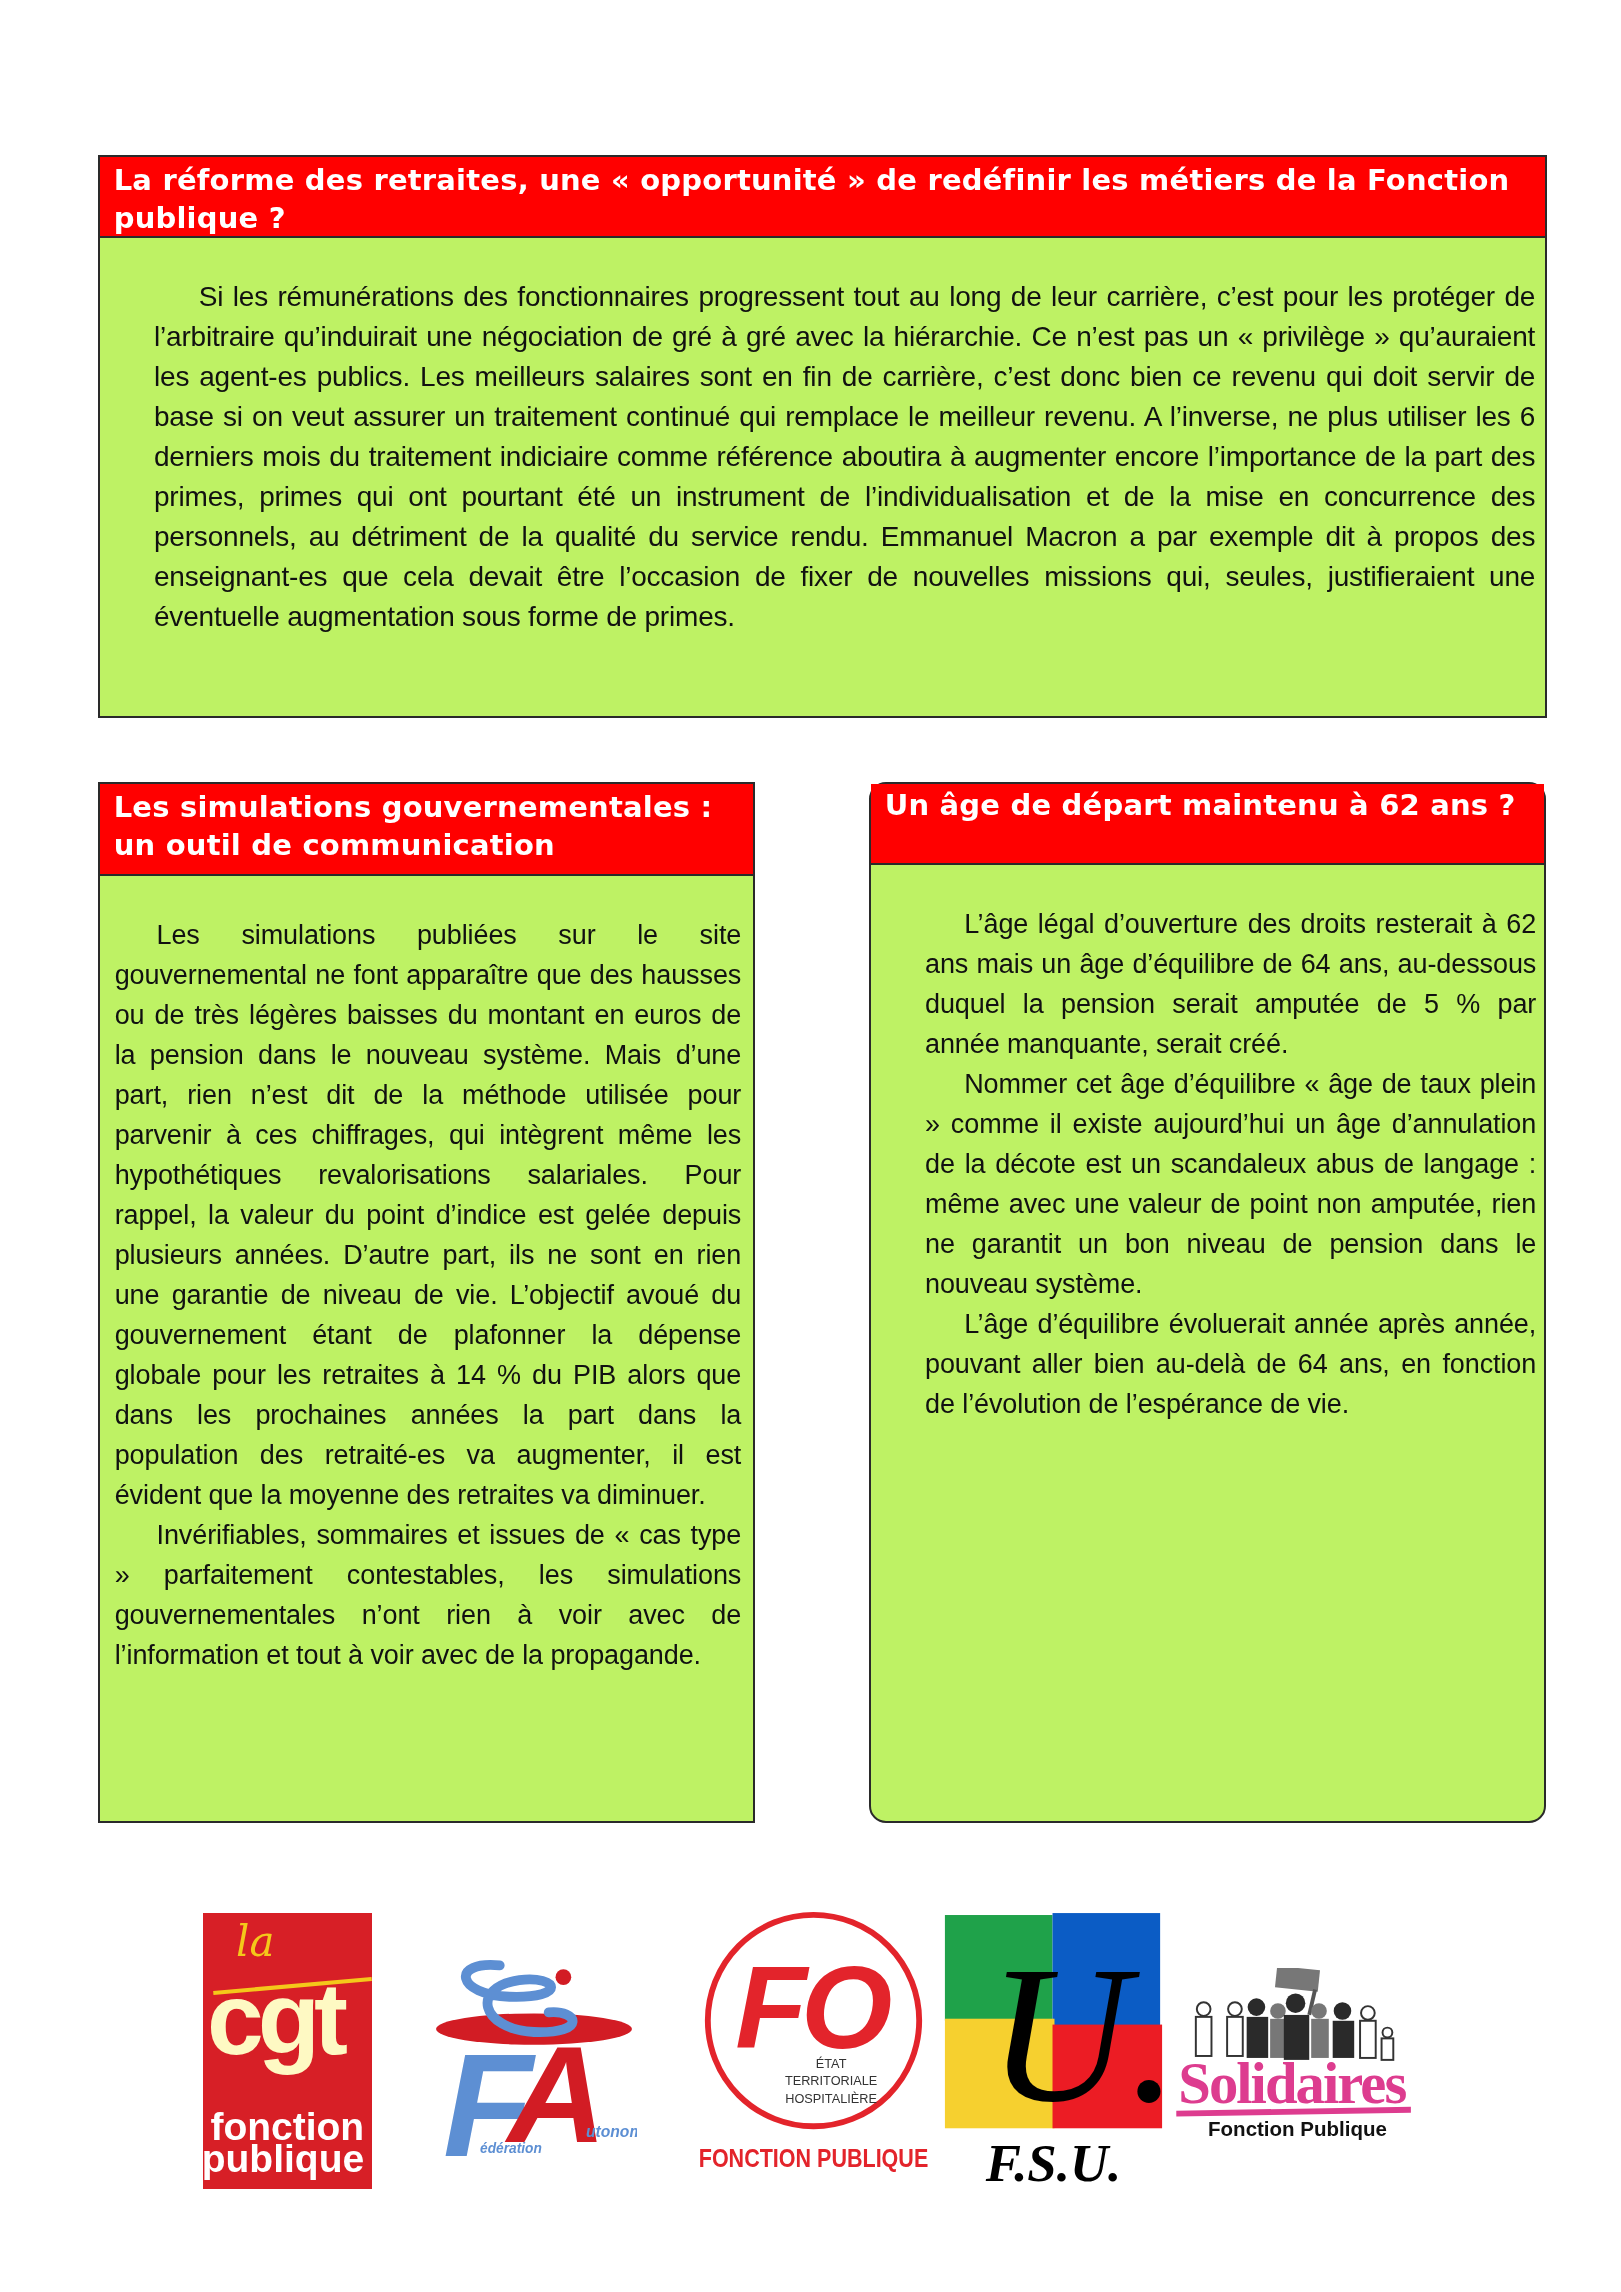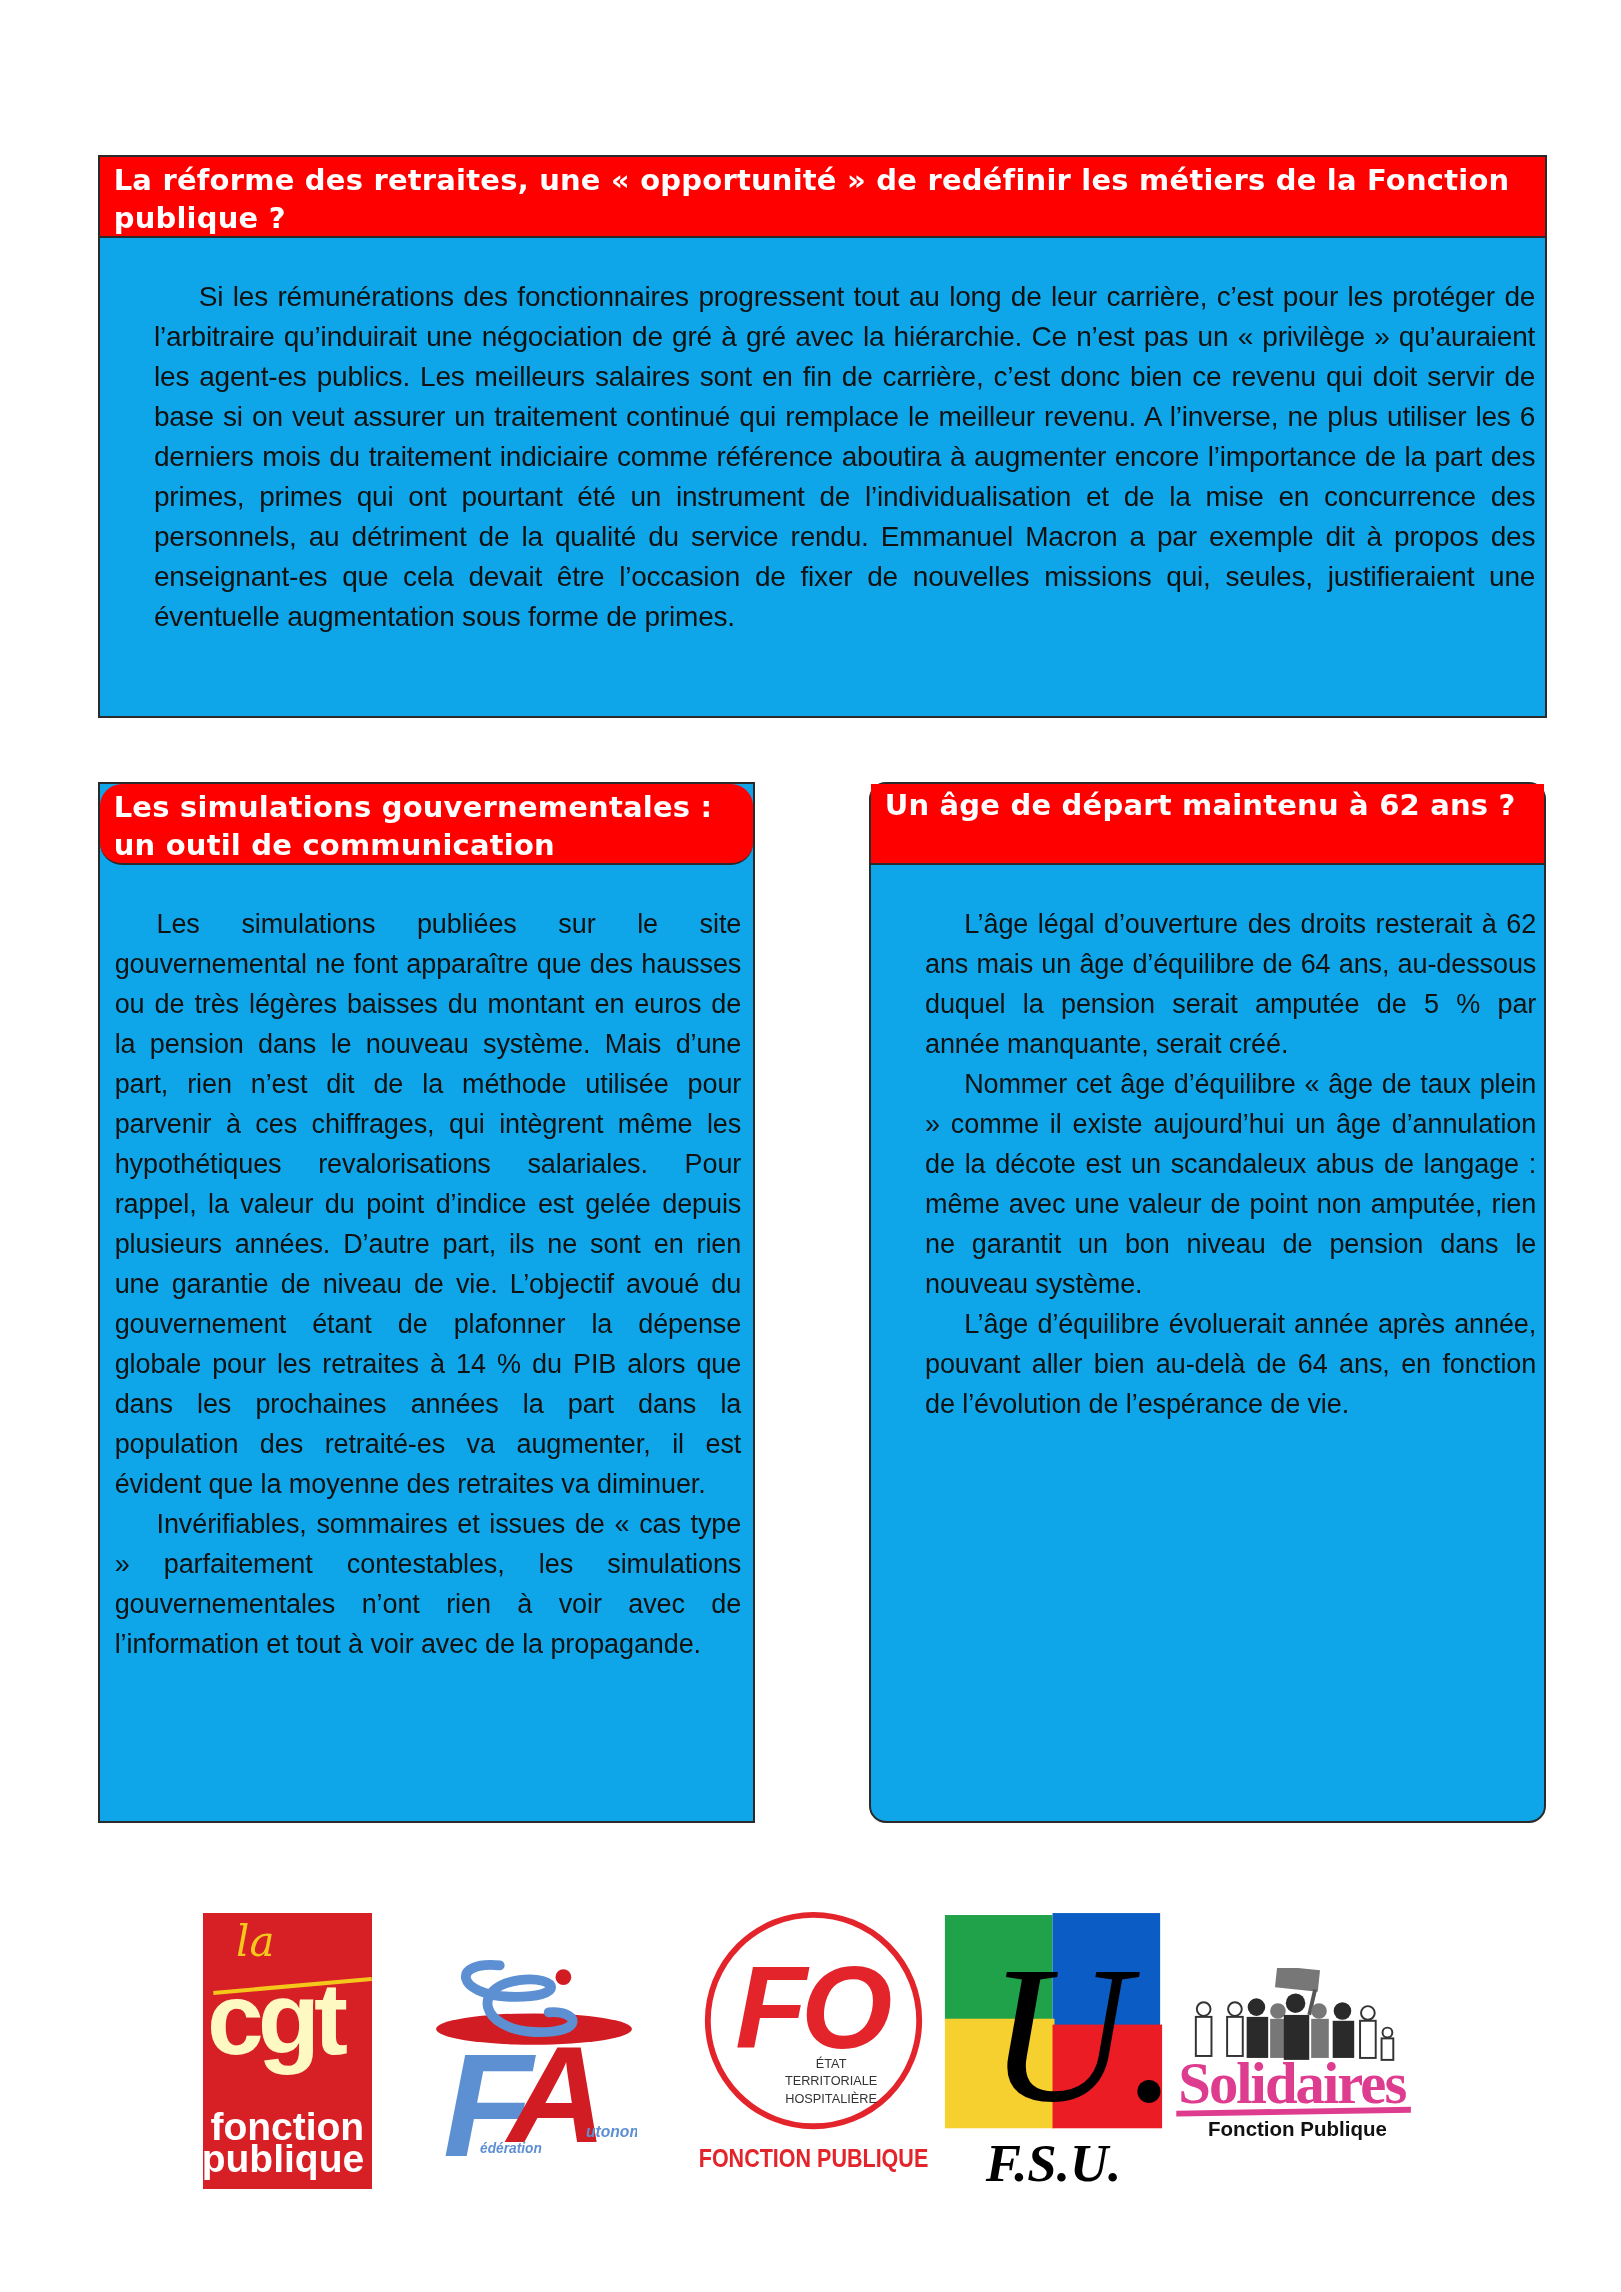--- a/index.html
+++ b/index.html
@@ -1,40 +1,40 @@
 <!DOCTYPE html>
 <html><head>
 <meta charset="utf-8">
 <style>
   * { box-sizing: border-box; margin: 0; padding: 0; }
   html, body { width: 1621px; height: 2293px; background: #ffffff; overflow: hidden; }
   body { position: relative; font-family: "Liberation Sans", sans-serif; color: #111; }
 
-  .box { position: absolute; border: 2px solid #2a2a2a; background: #0ea5e9; }
+  .box { position: absolute; border: 2px solid #2a2a2a; background: #bef264; }
   .box-header {
     background: #ff0000; color: #fff; font-weight: bold;
     font-family: "DejaVu Sans", sans-serif;
     border-bottom: 2px solid #2a2a2a;
     padding: 3.9px 13.7px 0 13.7px;
     font-size: 29px; line-height: 38px; letter-spacing: 0.2px;
   }
   .box-body {
     font-family: "Liberation Sans Narrow", "Liberation Sans", sans-serif;
     font-size: 27px; line-height: 40px; text-align: justify;
     color: #111;
   }
   .box-body p { text-indent: 1.55em; }
 
   #box-top { left: 98px; top: 155px; width: 1449px; height: 563px; }
   #box-top .box-header { height: 81px; }
   #box-top .box-body { padding: 39px 9.8px 0 54px; font-size: 28px; letter-spacing: -0.2px; }
   #box-top .box-body p { text-indent: 1.6em; }
 
   #box-left { left: 98px; top: 782px; width: 657px; height: 1041px; }
-  #box-left .box-header { height: 81px; border-radius: 22px; }
+  #box-left .box-header { height: 92px; }
   #box-left .box-body { padding: 39px 11.8px 0 14.7px; letter-spacing: -0.1px; }
 
   #box-right { left: 869px; top: 782px; width: 677px; height: 1041px; border-radius: 17px; }
   #box-right .box-header { height: 81px; padding-top: 2px; }
   #box-right .box-body { padding: 39px 7.8px 0 54px; letter-spacing: -0.1px; }
   #box-right .box-body p { text-indent: 1.45em; }
 
   
   .logo { position: absolute; }
   #logo-cgt { left: 203px; top: 1913px; width: 169px; height: 276px; background: #d71f26; overflow: hidden; }

